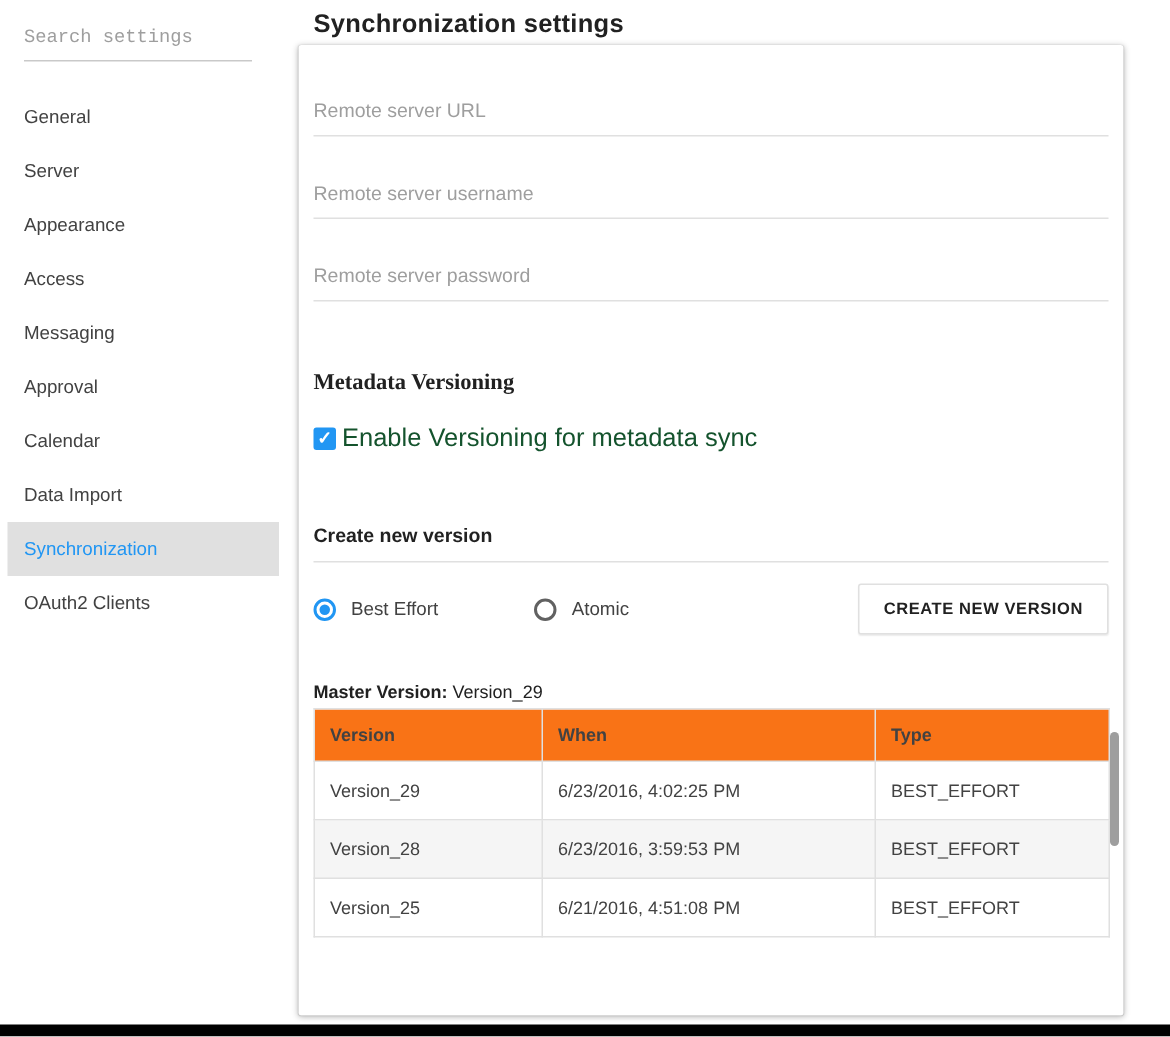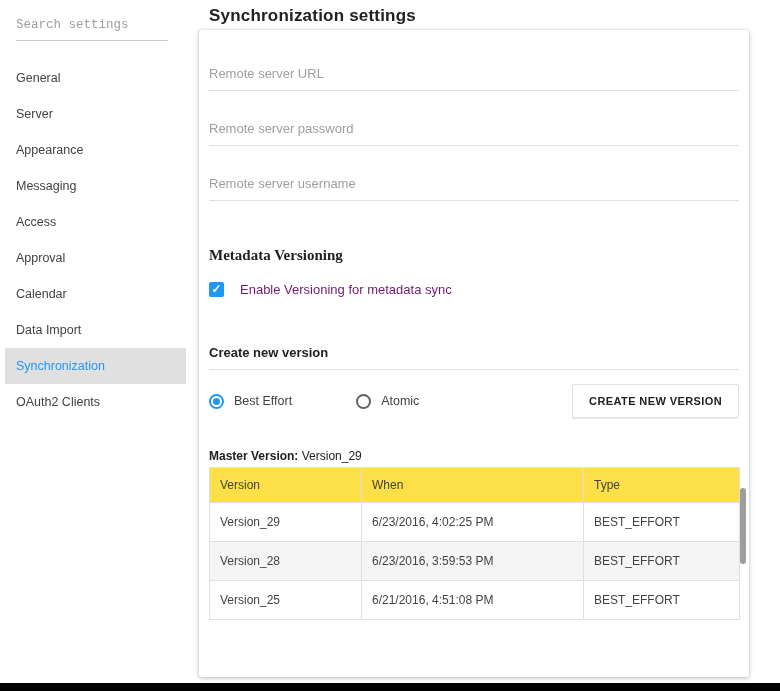--- a/index.html
+++ b/index.html
@@ -59,21 +59,21 @@
   .field + .field { margin-top: 20px; }
 
   
   .section-heading { margin: 46px 0 0 0; font-size: 15px; font-weight: bold; color: #212121; font-family: Liberation Serif, serif; }
   .checkbox-row { margin-top: 18px; display: flex; align-items: center; cursor: pointer; }
   .checkbox {
     width: 15px; height: 15px; background: #2196f3; border-radius: 2px;
     flex: none; color: #ffffff; font-size: 12px; line-height: 15px;
     text-align: center; font-weight: bold;
   }
-  .checkbox-label { margin-left: 16px; font-size: 13px; color: #701a75; }
+  .checkbox-label { margin-left: 4px; font-size: 17px; color: #14532d; }
 
   .subheading-wrap { margin-top: 46px; border-bottom: 1px solid #e0e0e0; padding-bottom: 8px; }
   .subheading { font-size: 13px; font-weight: bold; color: #212121; }
 
   .radio-row { margin-top: 13px; display: flex; align-items: center; height: 36px; }
   .radio-group { display: flex; align-items: center; cursor: pointer; }
   .radio {
     width: 15px; height: 15px; border-radius: 50%; box-sizing: border-box;
     border: 2px solid #2196f3; position: relative; flex: none;
   }
@@ -95,21 +95,21 @@
   .master-line { margin-top: 30px; font-size: 12px; color: #212121; }
   .master-label { font-weight: bold; }
 
   
   .table-wrap { margin-top: 4px; }
   table.version-table {
     width: 100%; border-collapse: collapse; table-layout: fixed;
     font-size: 12px; color: #424242;
   }
   .version-table th {
-    height: 34px; background: #fde047; font-weight: normal; text-align: left;
+    height: 34px; background: #f97316; font-weight: bold; text-align: left;
     padding: 0 0 0 10px; border: 1px solid #e0e0e0; font-size: 12px; color: #424242;
   }
   .version-table td {
     height: 38px; padding: 0 0 0 10px; border: 1px solid #e0e0e0;
     background: #ffffff; overflow: hidden; white-space: nowrap;
   }
   .version-table tbody tr:nth-child(even) td { background: #f5f5f5; }
 
   .scroll-thumb {
     position: absolute; right: 3px; top: 458px;
@@ -126,43 +126,43 @@
 <body>
 
 <div class="sidebar">
   <div class="search-wrap">
     <input class="search-input" type="text" placeholder="Search settings" style="">
   </div>
   <div class="nav">
     <div class="nav-item">General</div>
     <div class="nav-item">Server</div>
     <div class="nav-item">Appearance</div>
+    <div class="nav-item">Access</div>
     <div class="nav-item">Messaging</div>
-    <div class="nav-item">Access</div>
     <div class="nav-item">Approval</div>
     <div class="nav-item">Calendar</div>
     <div class="nav-item">Data Import</div>
     <div class="nav-item active">Synchronization</div>
     <div class="nav-item">OAuth2 Clients</div>
   </div>
 </div>
 
 <div class="main">
   <h1 class="page-title">Synchronization settings</h1>
 
   <div class="card">
 
     <div class="field">
       <input type="text" placeholder="Remote server URL" style="">
     </div>
     <div class="field">
+      <input type="text" placeholder="Remote server username" style="">
+    </div>
+    <div class="field">
       <input type="password" placeholder="Remote server password" style="">
-    </div>
-    <div class="field">
-      <input type="text" placeholder="Remote server username" style="">
     </div>
 
     <h2 class="section-heading">Metadata Versioning</h2>
 
     <div class="checkbox-row">
       <span class="checkbox">✓</span>
       <span class="checkbox-label">Enable Versioning for metadata sync</span>
     </div>
 
     <div class="subheading-wrap">

